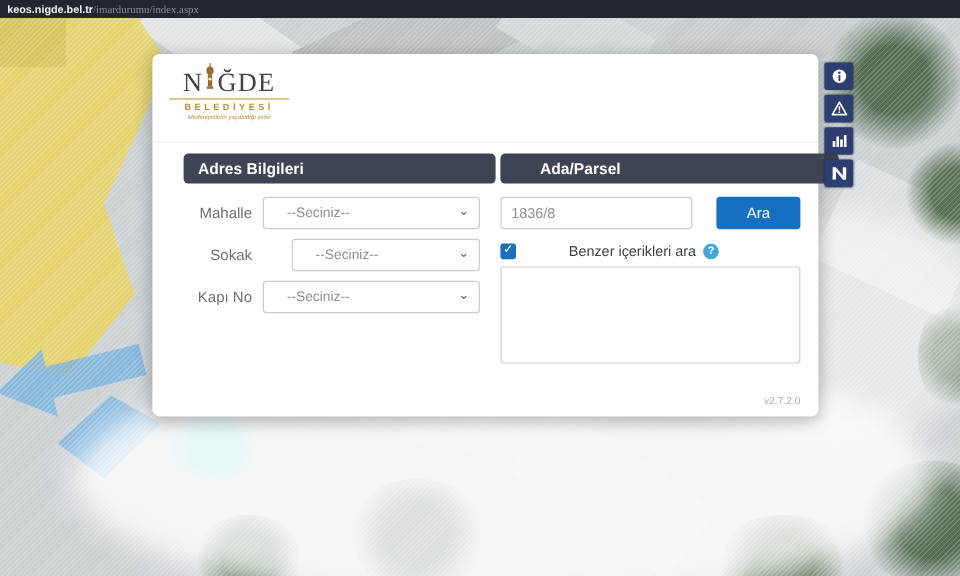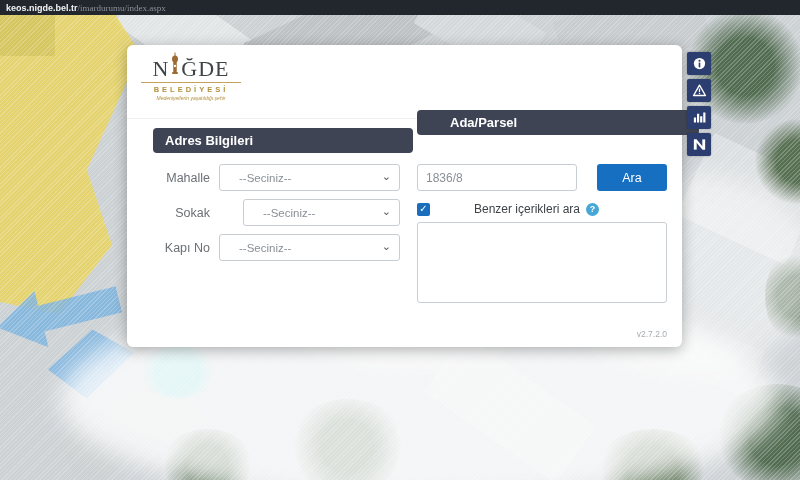--- a/index.html
+++ b/index.html
@@ -31,21 +31,21 @@
     font-family:"Liberation Serif",serif;font-size:22px;color:#3f4447;letter-spacing:1px;line-height:1;}
   .logo-bottom{border-top:1px solid #c3a35a;margin-top:2px;padding-top:2px;
     color:#b3903e;font-size:7.5px;letter-spacing:3px;font-weight:bold;}
   .logo-tagline{color:#b3903e;font-size:5px;font-style:italic;margin-top:1px;white-space:nowrap;}
   .app-title{position:absolute;left:128px;top:10px;font-size:20px;font-weight:bold;color:#3b4045;letter-spacing:.2px;}
   .app-subtitle{position:absolute;left:128px;top:39px;font-size:12.5px;color:#9ba1a8;letter-spacing:.4px;}
 
   .panel-header{position:absolute;height:25px;background:#3e4454;border-radius:4px;color:#fff;
     font-size:13px;font-weight:bold;display:flex;align-items:center;padding-left:12px;box-sizing:border-box;}
   .ph-left{left:26px;top:83px;width:260px;}
-  .ph-right{left:290px;top:65px;width:282px;padding-left:33px;}
+  .ph-right{left:290px;top:83px;width:282px;padding-left:33px;}
 
   .form-row{position:absolute;left:13px;width:260px;height:27px;display:flex;align-items:center;}
   .form-row .lbl{width:70px;text-align:right;padding-right:9px;font-size:12.5px;color:#6b7075;}
   .selectbox{flex:1;height:27px;border:1px solid #c8cdd2;border-radius:3px;background:#fff;
     display:flex;align-items:center;justify-content:space-between;padding:0 8px;box-sizing:border-box;cursor:pointer;}
   .selectbox .sel-text{font-size:11.5px;color:#8a9097;margin-left:11px;}
   .selectbox .chev{font-size:11px;color:#555a60;line-height:0;margin-top:-4px;}
 
   .parcel-input{position:absolute;left:290px;top:119px;width:160px;height:27px;border:1px solid #c8cdd2;
     border-radius:3px;box-sizing:border-box;padding:0 8px;font-size:12px;color:#8a9097;

